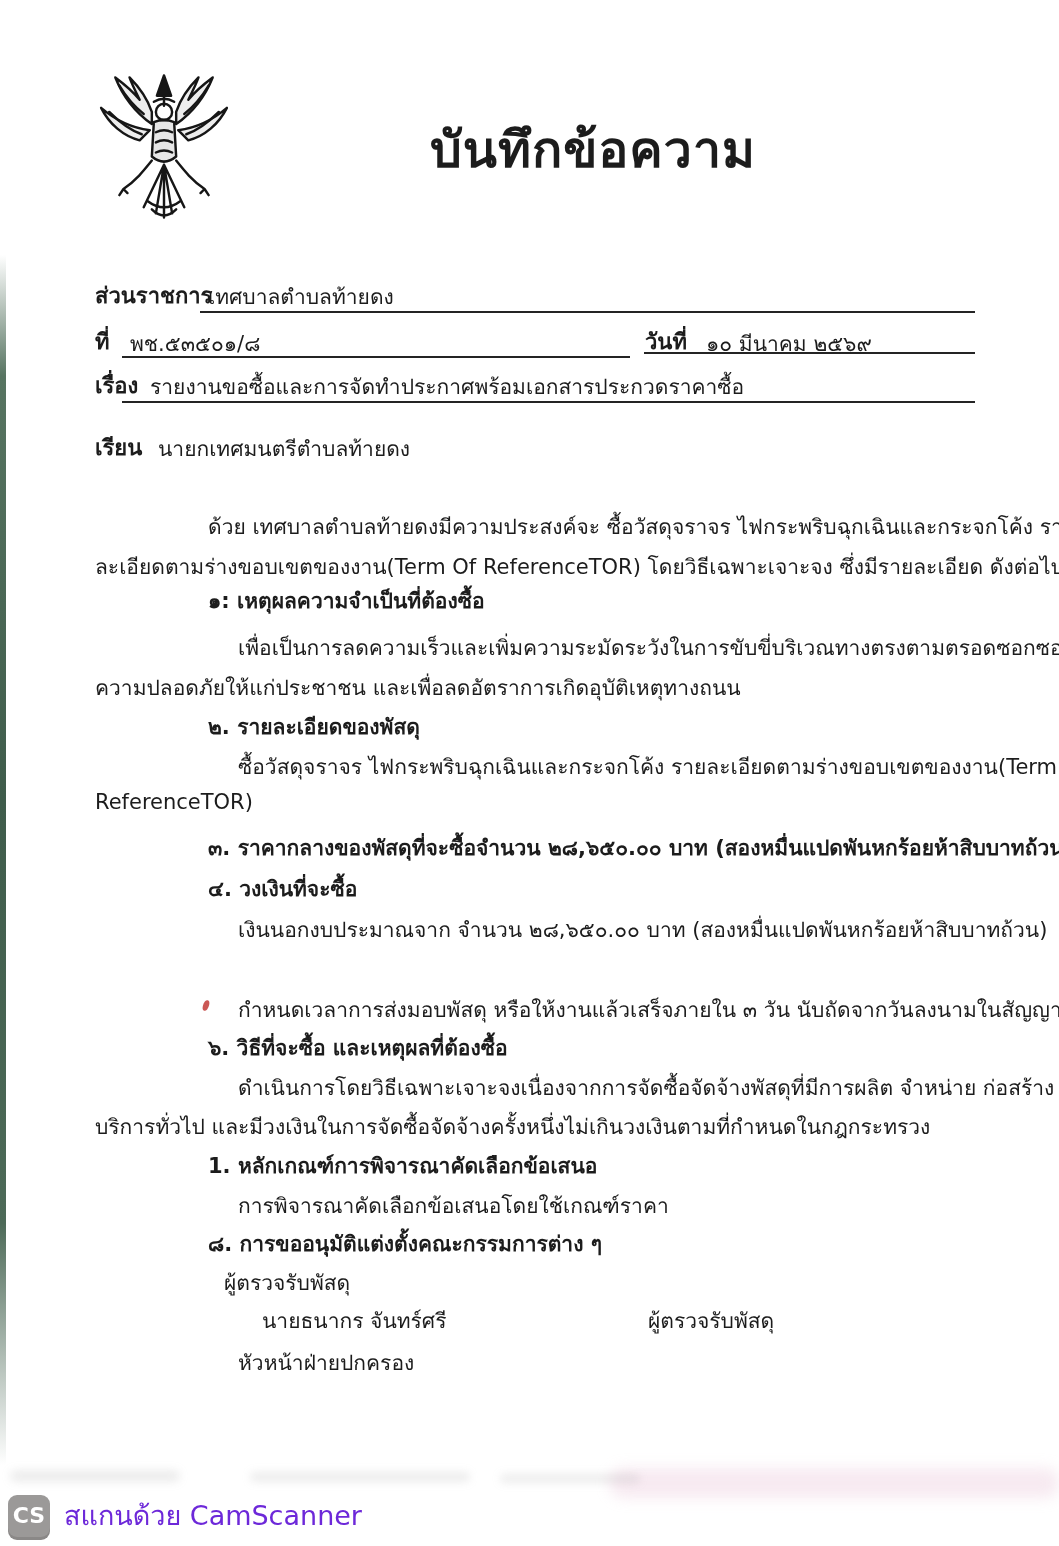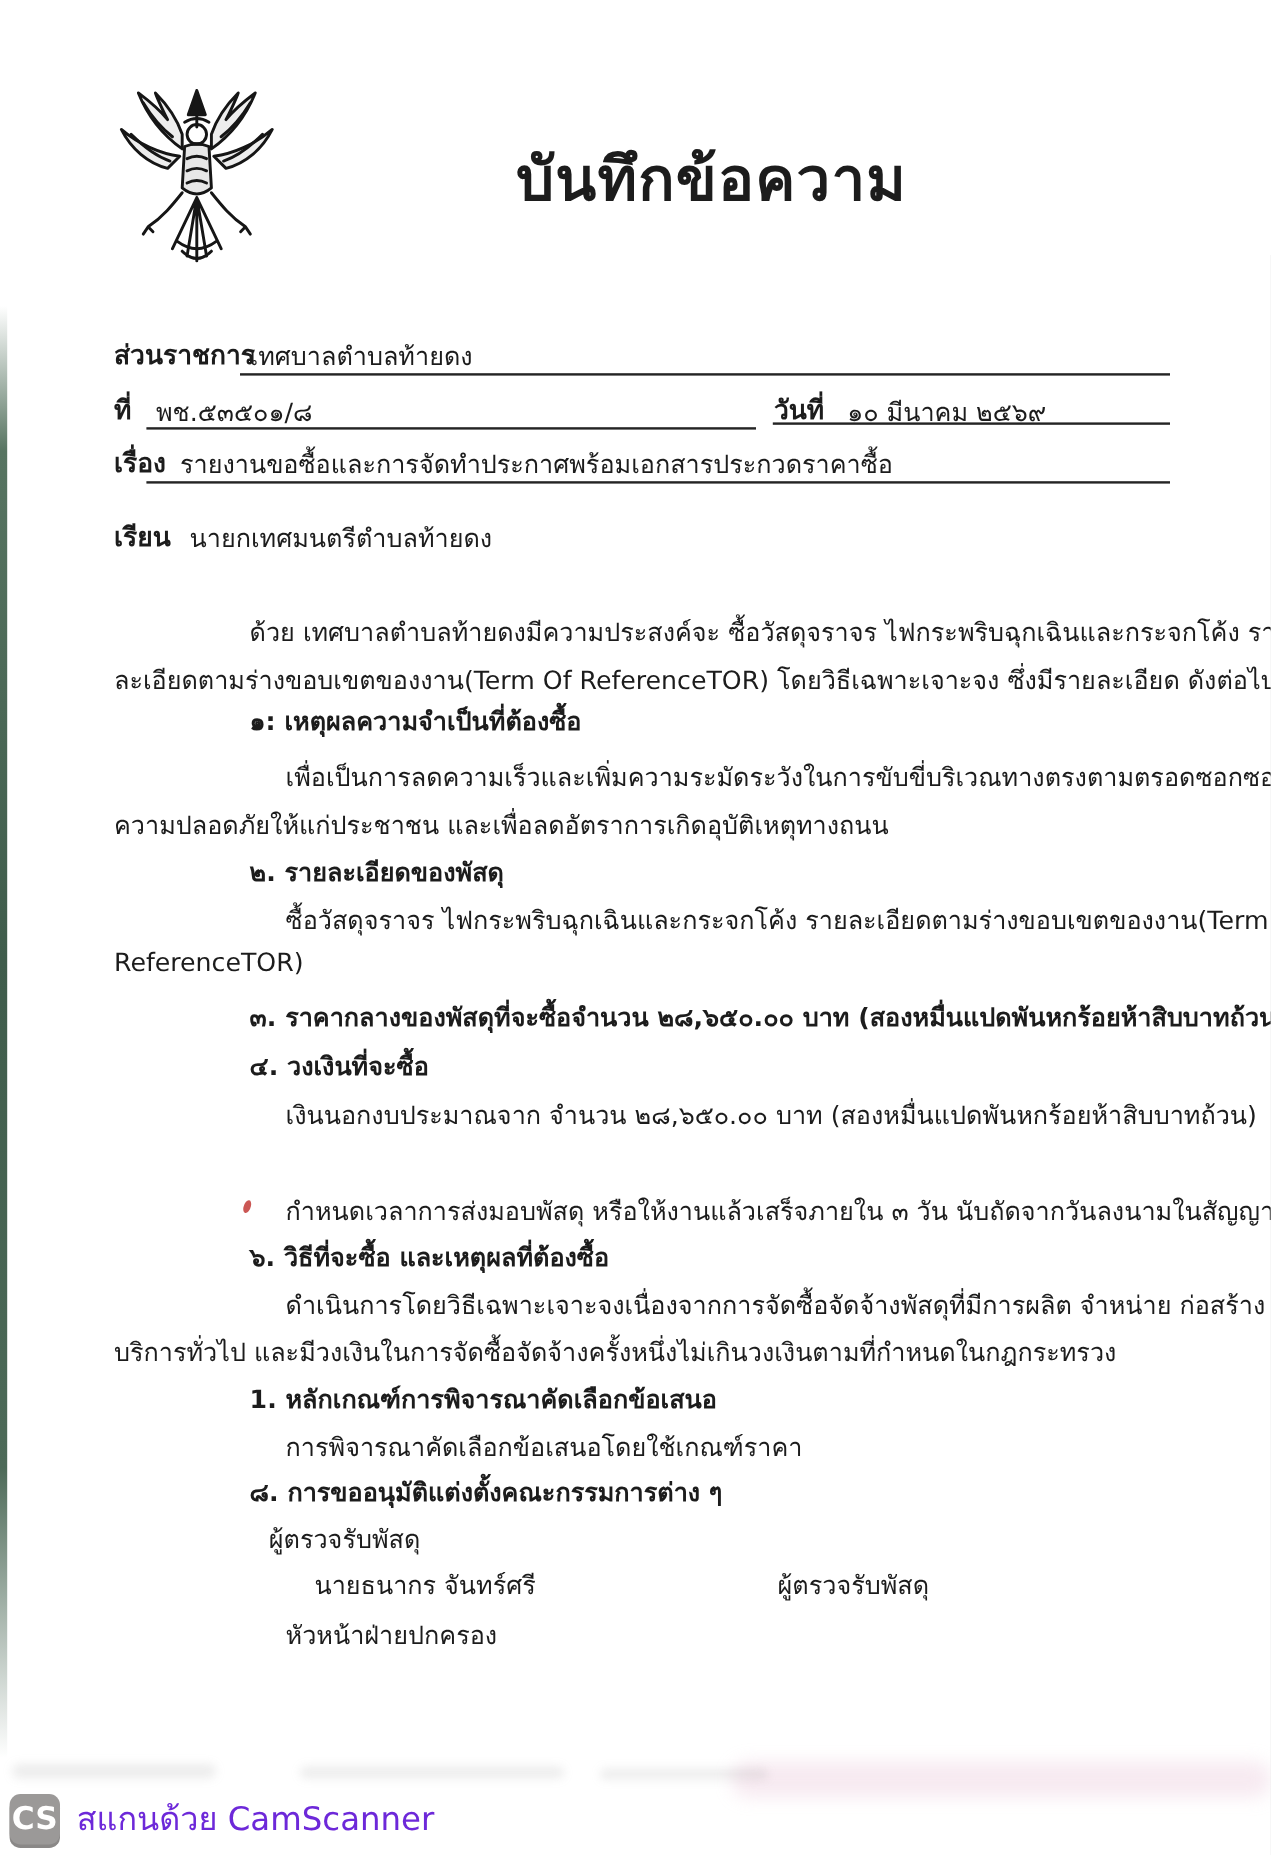--- a/index.html
+++ b/index.html
@@ -31,21 +31,21 @@
   .gray-smudge {
     position:absolute; background:rgba(140,140,140,0.16); filter:blur(4px); border-radius:6px;
   }
   .red-mark {
     position:absolute; left:203px; top:1000px; width:6px; height:11px;
     background:#c23a36; border-radius:60% 40% 60% 40%; transform:rotate(12deg); opacity:0.85;
   }
   .watermark { position:absolute; left:8px; top:1494px; display:flex; align-items:center; }
   .cs-badge {
     width:42px; height:42px; background:#9b9998; border-radius:9px;
-    color:#ffffff; font-weight:bold; font-size:26px;
+    color:#ffffff; font-weight:bold; font-size:22px;
     display:flex; align-items:center; justify-content:center;
     box-shadow:0 3px 0 #8a8887;
   }
   .wm-text { margin-left:14px; font-size:27px; color:#6d28d9; white-space:nowrap; }
   .sig-right { position:absolute; left:648px; top:1304px; font-size:21px; white-space:nowrap; }
 </style>
 </head>
 <body>
 
 <div class="page">

